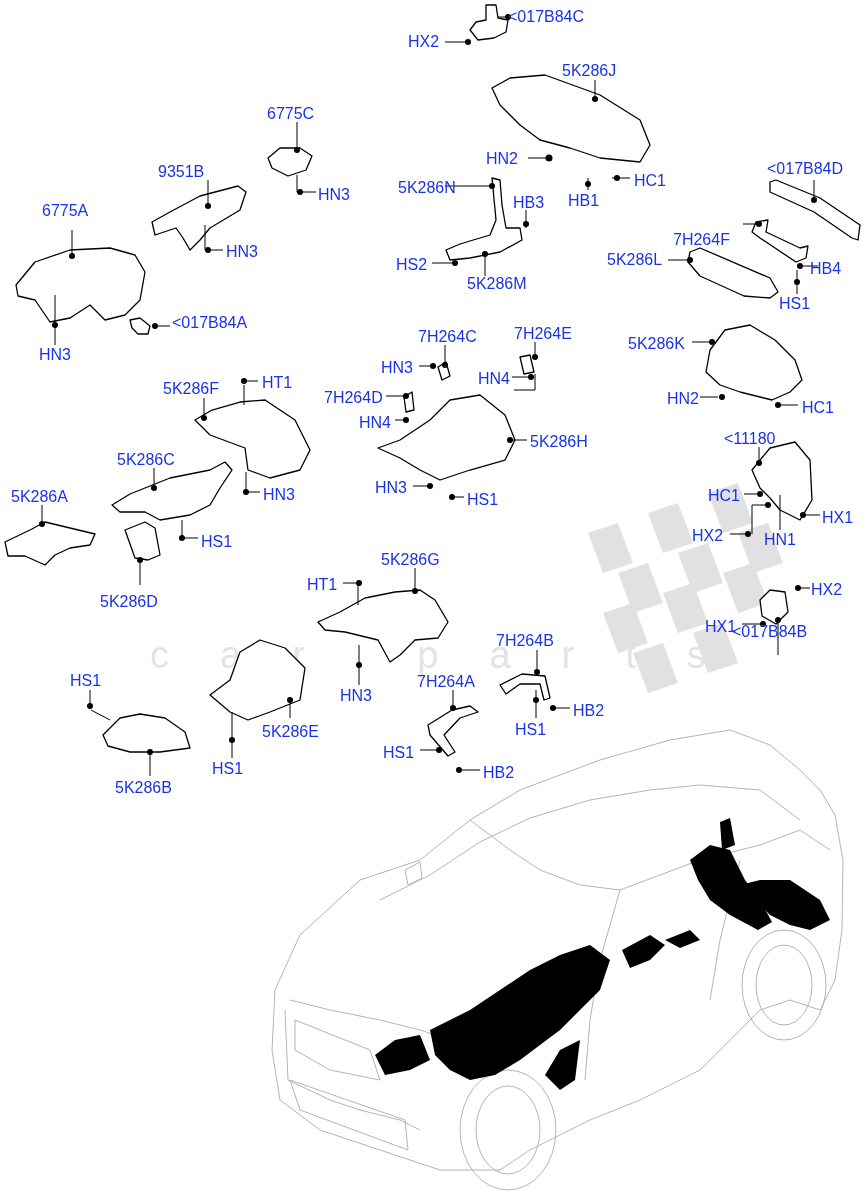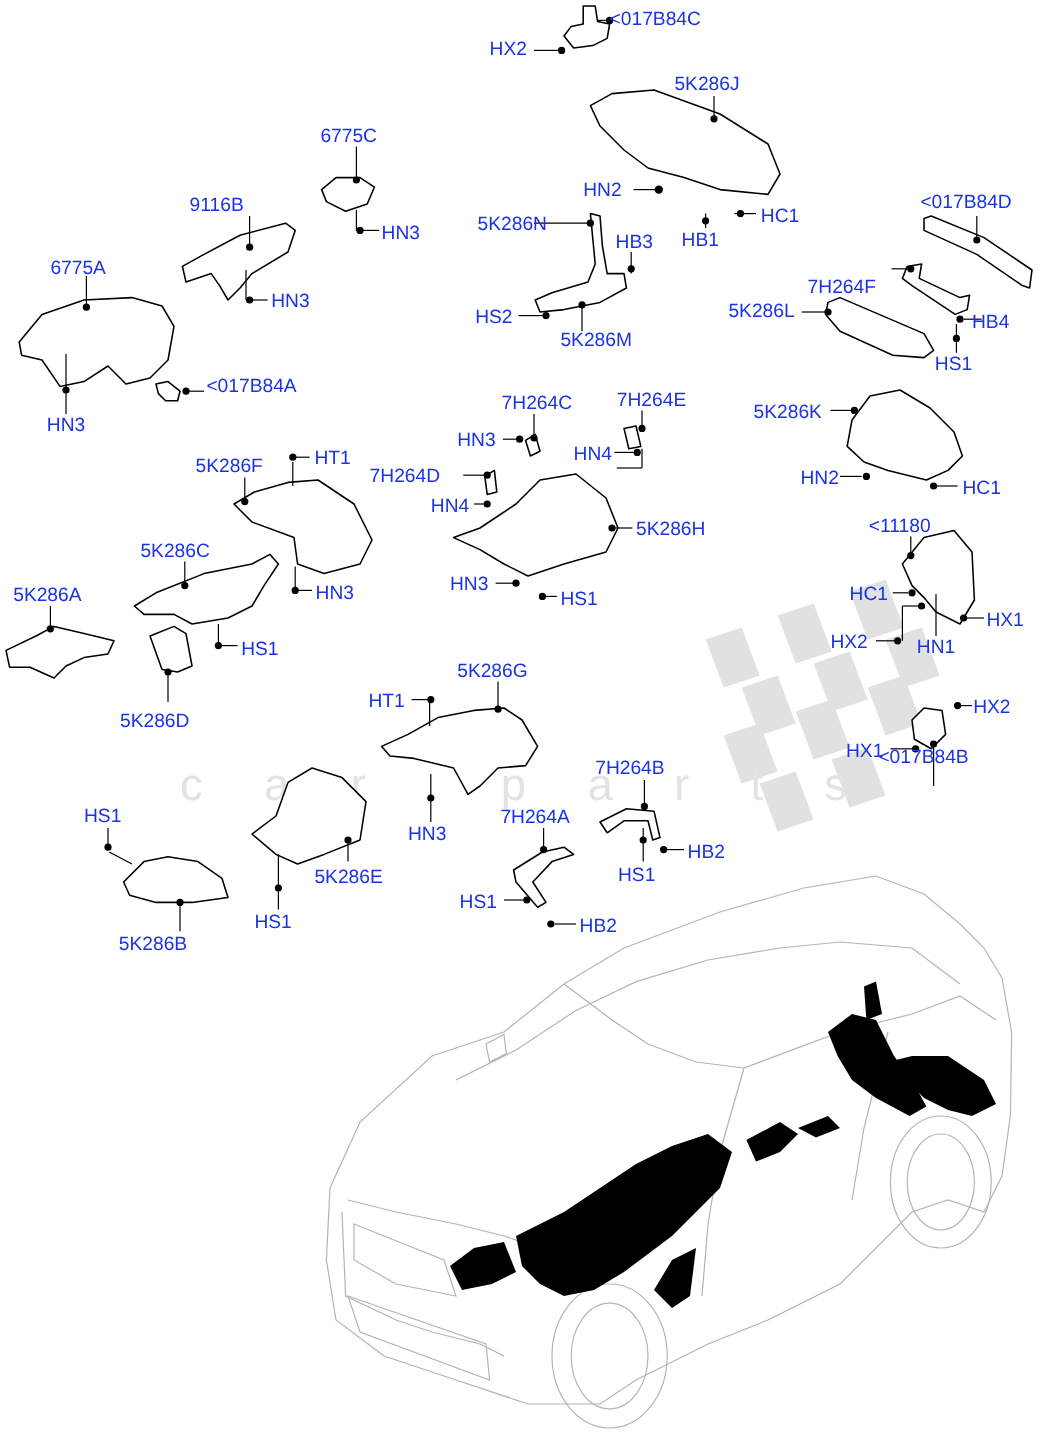--- a/index.html
+++ b/index.html
@@ -260,43 +260,43 @@
   </svg>
 
   <div>
     <span class="lbl" style="left:508px;top:9px">&lt;017B84C</span>
     <span class="lbl" style="left:408px;top:34px">HX2</span>
     <span class="lbl" style="left:562px;top:63px">5K286J</span>
     <span class="lbl" style="left:267px;top:106px">6775C</span>
     <span class="lbl" style="left:486px;top:151px">HN2</span>
     <span class="lbl" style="left:634px;top:173px">HC1</span>
     <span class="lbl" style="left:767px;top:161px">&lt;017B84D</span>
-    <span class="lbl" style="left:158px;top:164px">9116B</span>
+    <span class="lbl" style="left:158px;top:164px">9351B</span>
     <span class="lbl" style="left:398px;top:180px">5K286N</span>
     <span class="lbl" style="left:318px;top:187px">HN3</span>
     <span class="lbl" style="left:568px;top:193px">HB1</span>
     <span class="lbl" style="left:513px;top:195px">HB3</span>
-    <span class="lbl" style="left:42px;top:216px">6775A</span>
+    <span class="lbl" style="left:42px;top:203px">6775A</span>
     <span class="lbl" style="left:673px;top:232px">7H264F</span>
     <span class="lbl" style="left:226px;top:244px">HN3</span>
     <span class="lbl" style="left:607px;top:252px">5K286L</span>
     <span class="lbl" style="left:396px;top:257px">HS2</span>
     <span class="lbl" style="left:810px;top:261px">HB4</span>
     <span class="lbl" style="left:467px;top:276px">5K286M</span>
     <span class="lbl" style="left:779px;top:296px">HS1</span>
     <span class="lbl" style="left:172px;top:315px">&lt;017B84A</span>
     <span class="lbl" style="left:418px;top:329px">7H264C</span>
     <span class="lbl" style="left:514px;top:326px">7H264E</span>
     <span class="lbl" style="left:628px;top:336px">5K286K</span>
     <span class="lbl" style="left:39px;top:347px">HN3</span>
     <span class="lbl" style="left:381px;top:360px">HN3</span>
     <span class="lbl" style="left:478px;top:371px">HN4</span>
     <span class="lbl" style="left:262px;top:375px">HT1</span>
     <span class="lbl" style="left:163px;top:381px">5K286F</span>
-    <span class="lbl" style="left:308px;top:390px">7H264D</span>
+    <span class="lbl" style="left:324px;top:390px">7H264D</span>
     <span class="lbl" style="left:667px;top:391px">HN2</span>
     <span class="lbl" style="left:802px;top:400px">HC1</span>
     <span class="lbl" style="left:359px;top:415px">HN4</span>
     <span class="lbl" style="left:724px;top:431px">&lt;11180</span>
     <span class="lbl" style="left:530px;top:434px">5K286H</span>
     <span class="lbl" style="left:117px;top:452px">5K286C</span>
     <span class="lbl" style="left:375px;top:480px">HN3</span>
     <span class="lbl" style="left:263px;top:487px">HN3</span>
     <span class="lbl" style="left:708px;top:488px">HC1</span>
     <span class="lbl" style="left:467px;top:492px">HS1</span>
@@ -314,15 +314,15 @@
     <span class="lbl" style="left:732px;top:624px">&lt;017B84B</span>
     <span class="lbl" style="left:340px;top:688px">HN3</span>
     <span class="lbl" style="left:70px;top:673px">HS1</span>
     <span class="lbl" style="left:417px;top:674px">7H264A</span>
     <span class="lbl" style="left:573px;top:703px">HB2</span>
     <span class="lbl" style="left:515px;top:722px">HS1</span>
     <span class="lbl" style="left:262px;top:724px">5K286E</span>
     <span class="lbl" style="left:383px;top:745px">HS1</span>
     <span class="lbl" style="left:212px;top:761px">HS1</span>
     <span class="lbl" style="left:483px;top:765px">HB2</span>
-    <span class="lbl" style="left:99px;top:780px">5K286B</span>
+    <span class="lbl" style="left:115px;top:780px">5K286B</span>
   </div>
 </div>
 
 </body></html>

